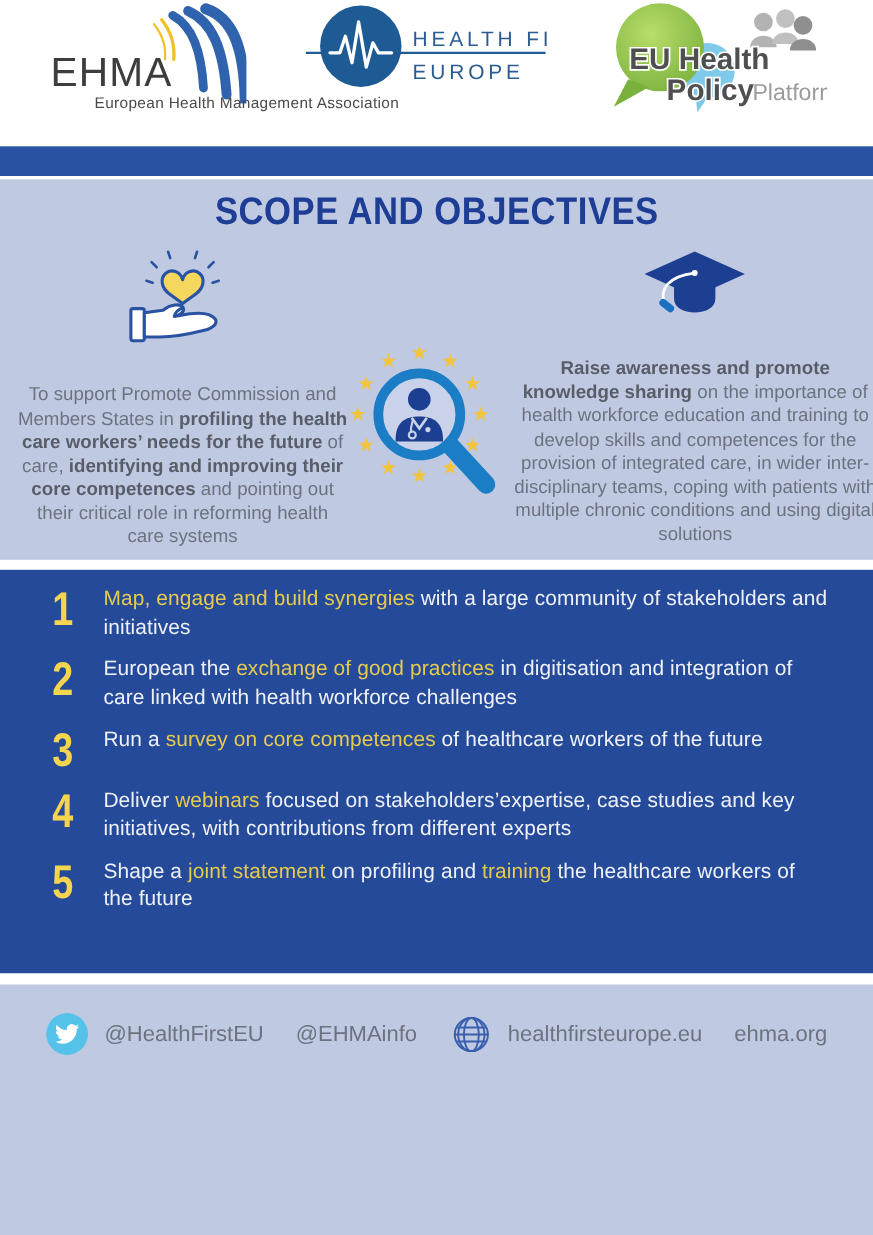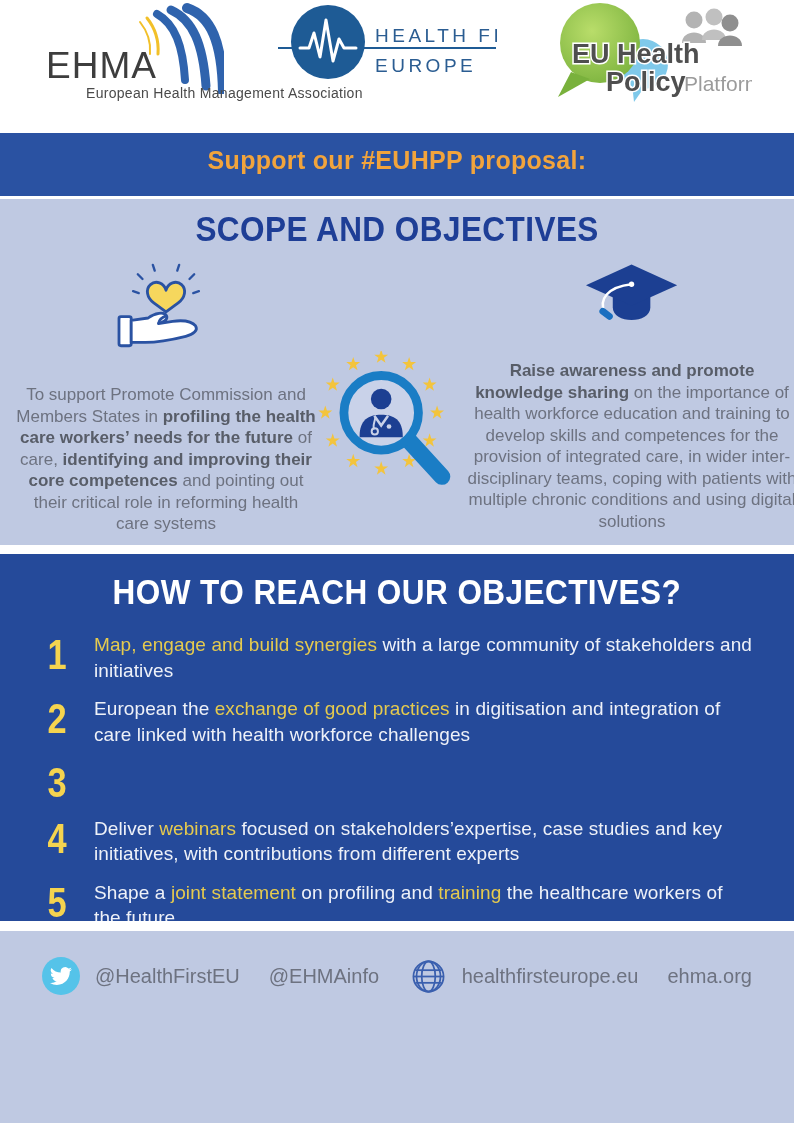--- a/index.html
+++ b/index.html
@@ -116,21 +116,20 @@
           <use href="#pp" transform="translate(186,33)" fill="#8f8f8f"></use>
         </g>
         <text x="28" y="63" font-size="27" font-weight="bold" fill="#4f4f4f" style="paint-order:stroke;stroke:#ffffff;stroke-width:3">EU Health</text>
         <text x="62" y="91" font-size="27" font-weight="bold" fill="#4f4f4f" style="paint-order:stroke;stroke:#ffffff;stroke-width:3">Policy</text>
         <text x="140" y="91" font-size="21" fill="#9b9b9b">Platform</text>
       </svg>
     </div>
   </header>
 
   <section class="banner">
-    <div class="banner-kicker">Support our #EUHPP proposal:</div>
   </section>
 
   <div class="gap3"></div>
 
   <section class="scope">
     <h2 class="scope-title"><span class="squeeze">SCOPE AND OBJECTIVES</span></h2>
     <div class="scope-cols">
 
       <div class="scope-col left">
         <svg width="104" height="94" viewBox="0 0 110 100">
@@ -191,35 +190,35 @@
           <rect x="20" y="55" width="17" height="7.5" rx="3.75" fill="#1a6fc0" transform="rotate(38 28 59)"></rect>
         </svg>
         <p class="scope-par"><span class="seg-bold">Raise awareness and promote knowledge sharing</span><span> on the importance of health workforce education and training to develop skills and competences for the provision of integrated care, in wider inter-disciplinary teams, coping with patients with multiple chronic conditions and using  digital solutions</span></p>
       </div>
     </div>
   </section>
 
   <div class="gap9"></div>
 
   <section class="objectives">
-    <h2 class="obj-title"><span class="squeeze">HOW TO REACH OUR OBJECTIVES?</span></h2>
     <div class="obj-list">
 
       <div class="obj-item">
         <div class="obj-num">1</div>
         <div class="obj-text"><span class="seg-hl">Map, engage and build synergies</span><span> with a large community of stakeholders and initiatives</span></div>
       </div>
 
       <div class="obj-item">
         <div class="obj-num">2</div>
         <div class="obj-text"><span>European the </span><span class="seg-hl">exchange of good practices</span><span> in digitisation and integration of care linked with health workforce challenges</span></div>
       </div>
 
       <div class="obj-item">
         <div class="obj-num">3</div>
+        <div class="obj-text"><span>Run a </span><span class="seg-hl">survey on core competences</span><span> of healthcare workers of the future</span></div>
       </div>
 
       <div class="obj-item">
         <div class="obj-num">4</div>
         <div class="obj-text"><span>Deliver </span><span class="seg-hl">webinars</span><span> focused on stakeholders’expertise, case studies and key initiatives, with contributions from different experts</span></div>
       </div>
 
       <div class="obj-item">
         <div class="obj-num">5</div>
         <div class="obj-text"><span>Shape a </span><span class="seg-hl">joint statement</span><span> on profiling and </span><span class="seg-hl">training</span><span> the healthcare workers of the future</span></div>

